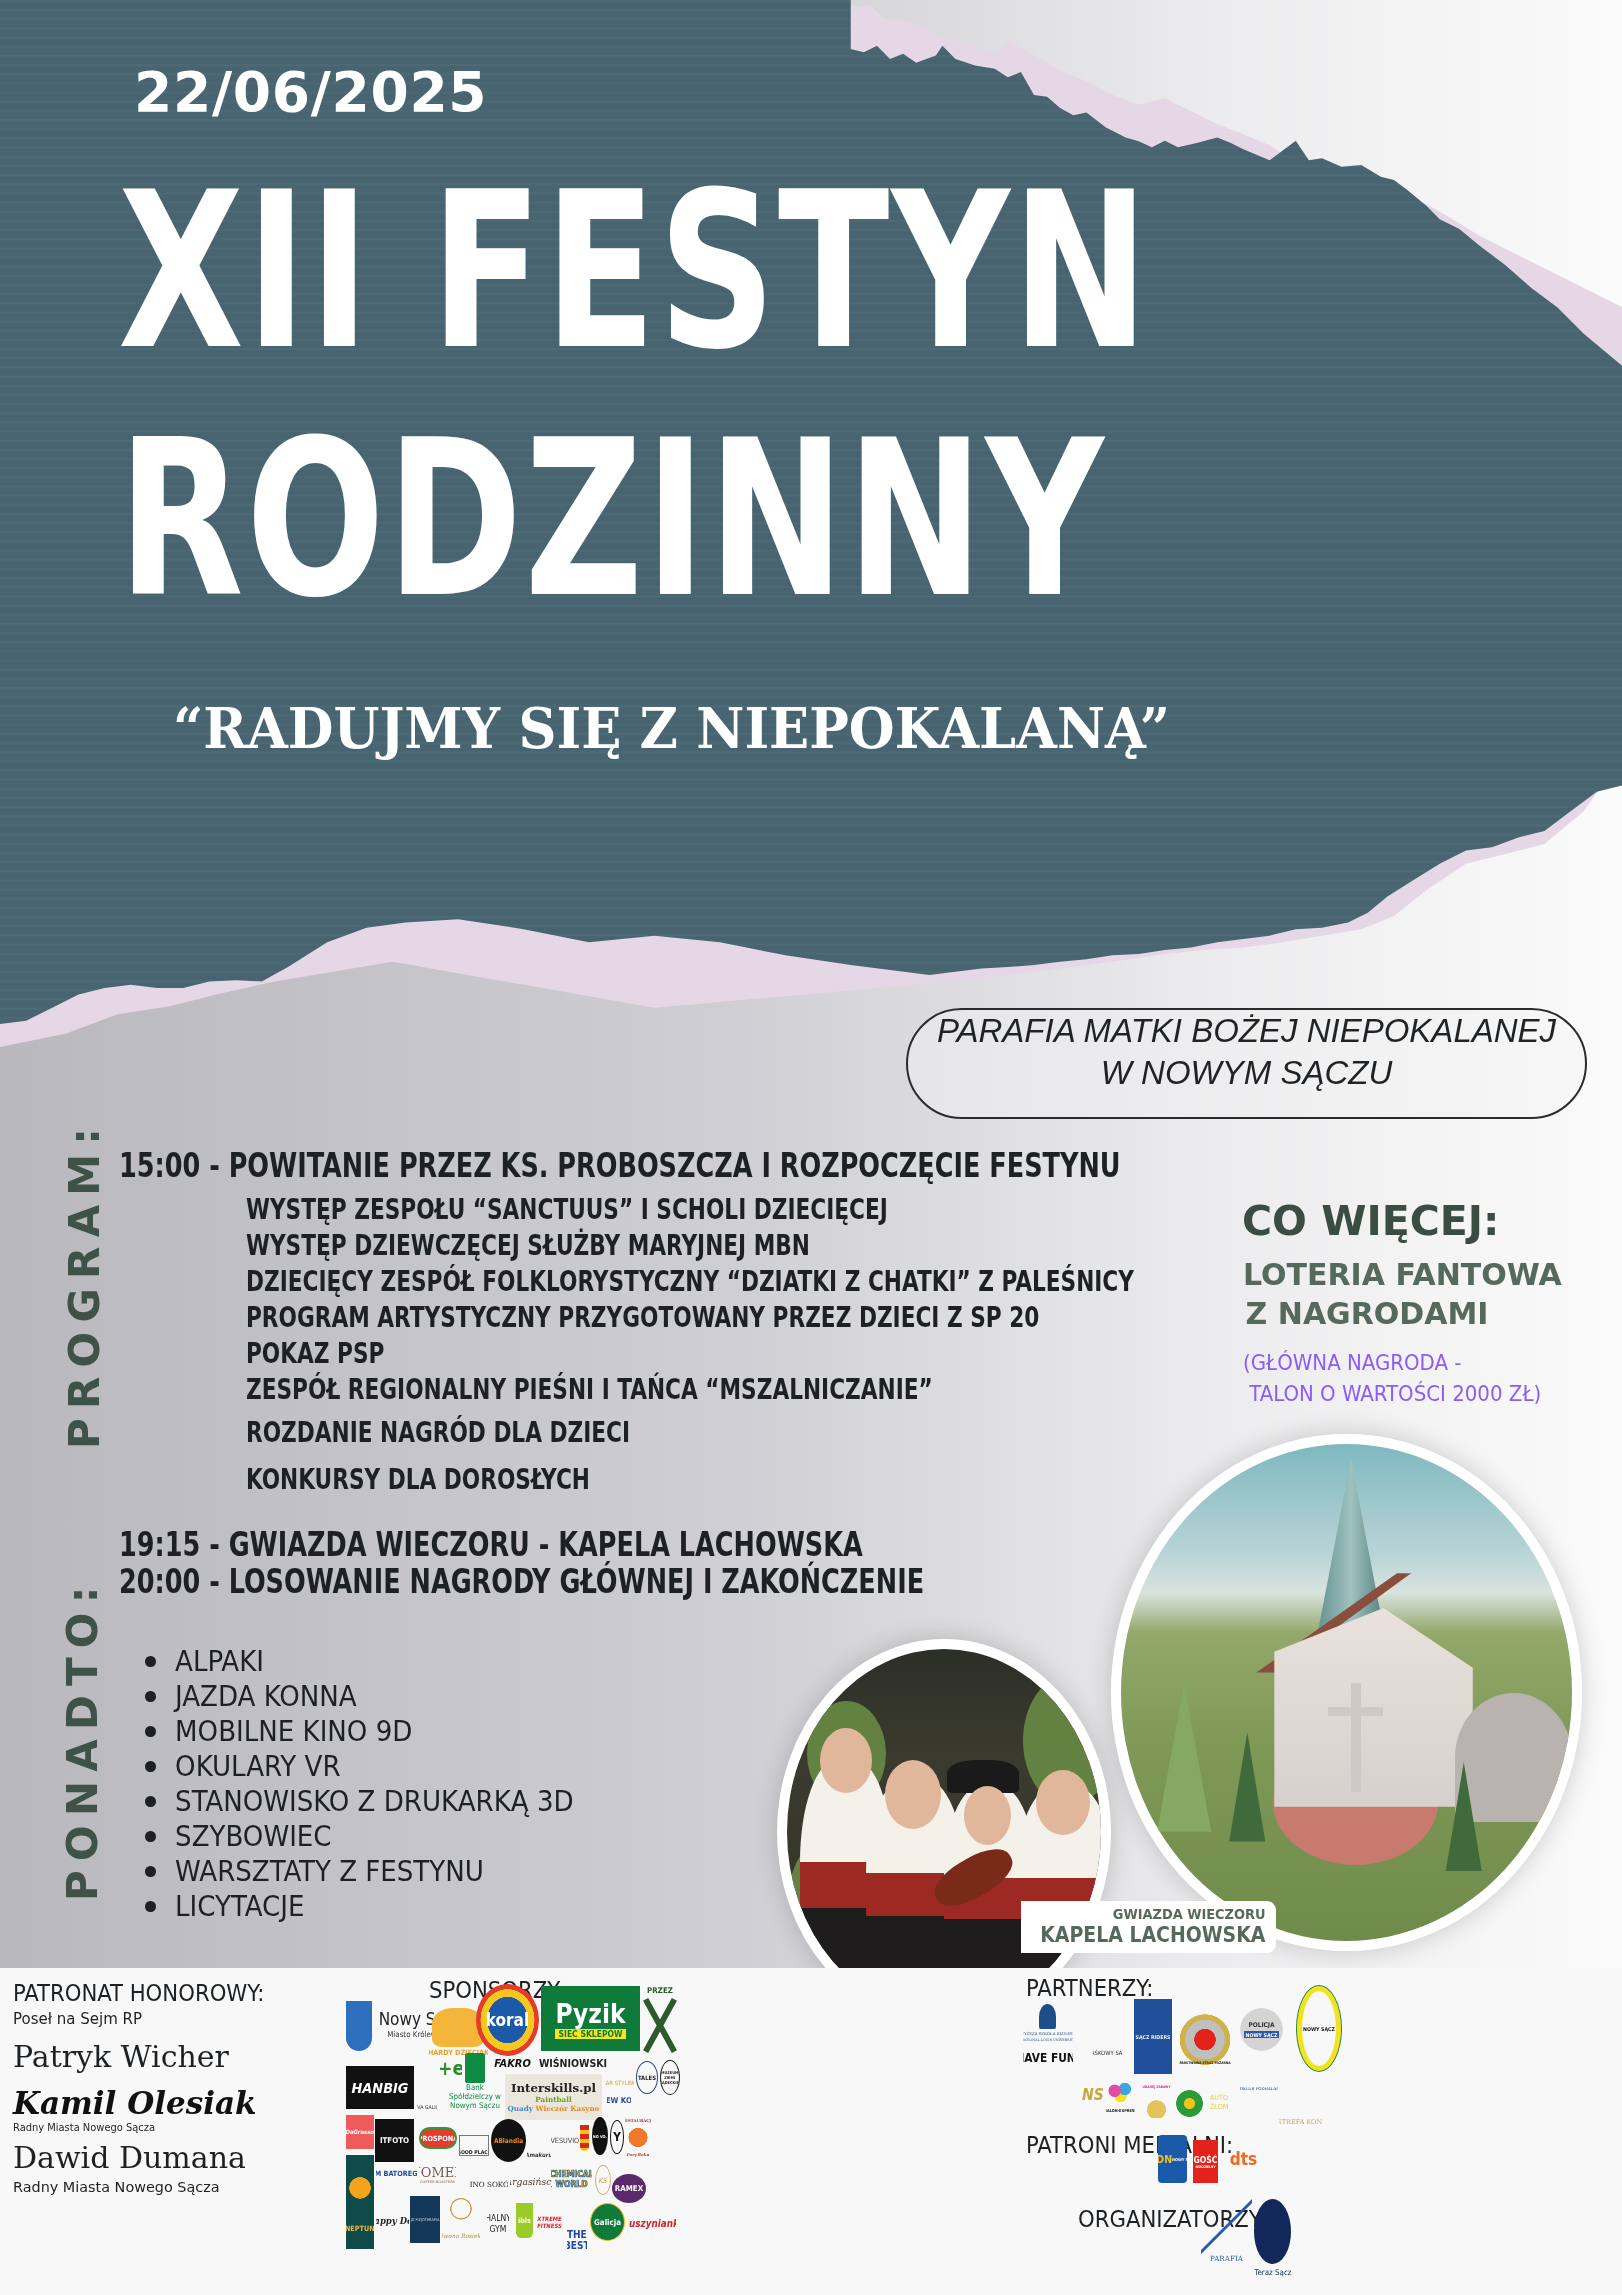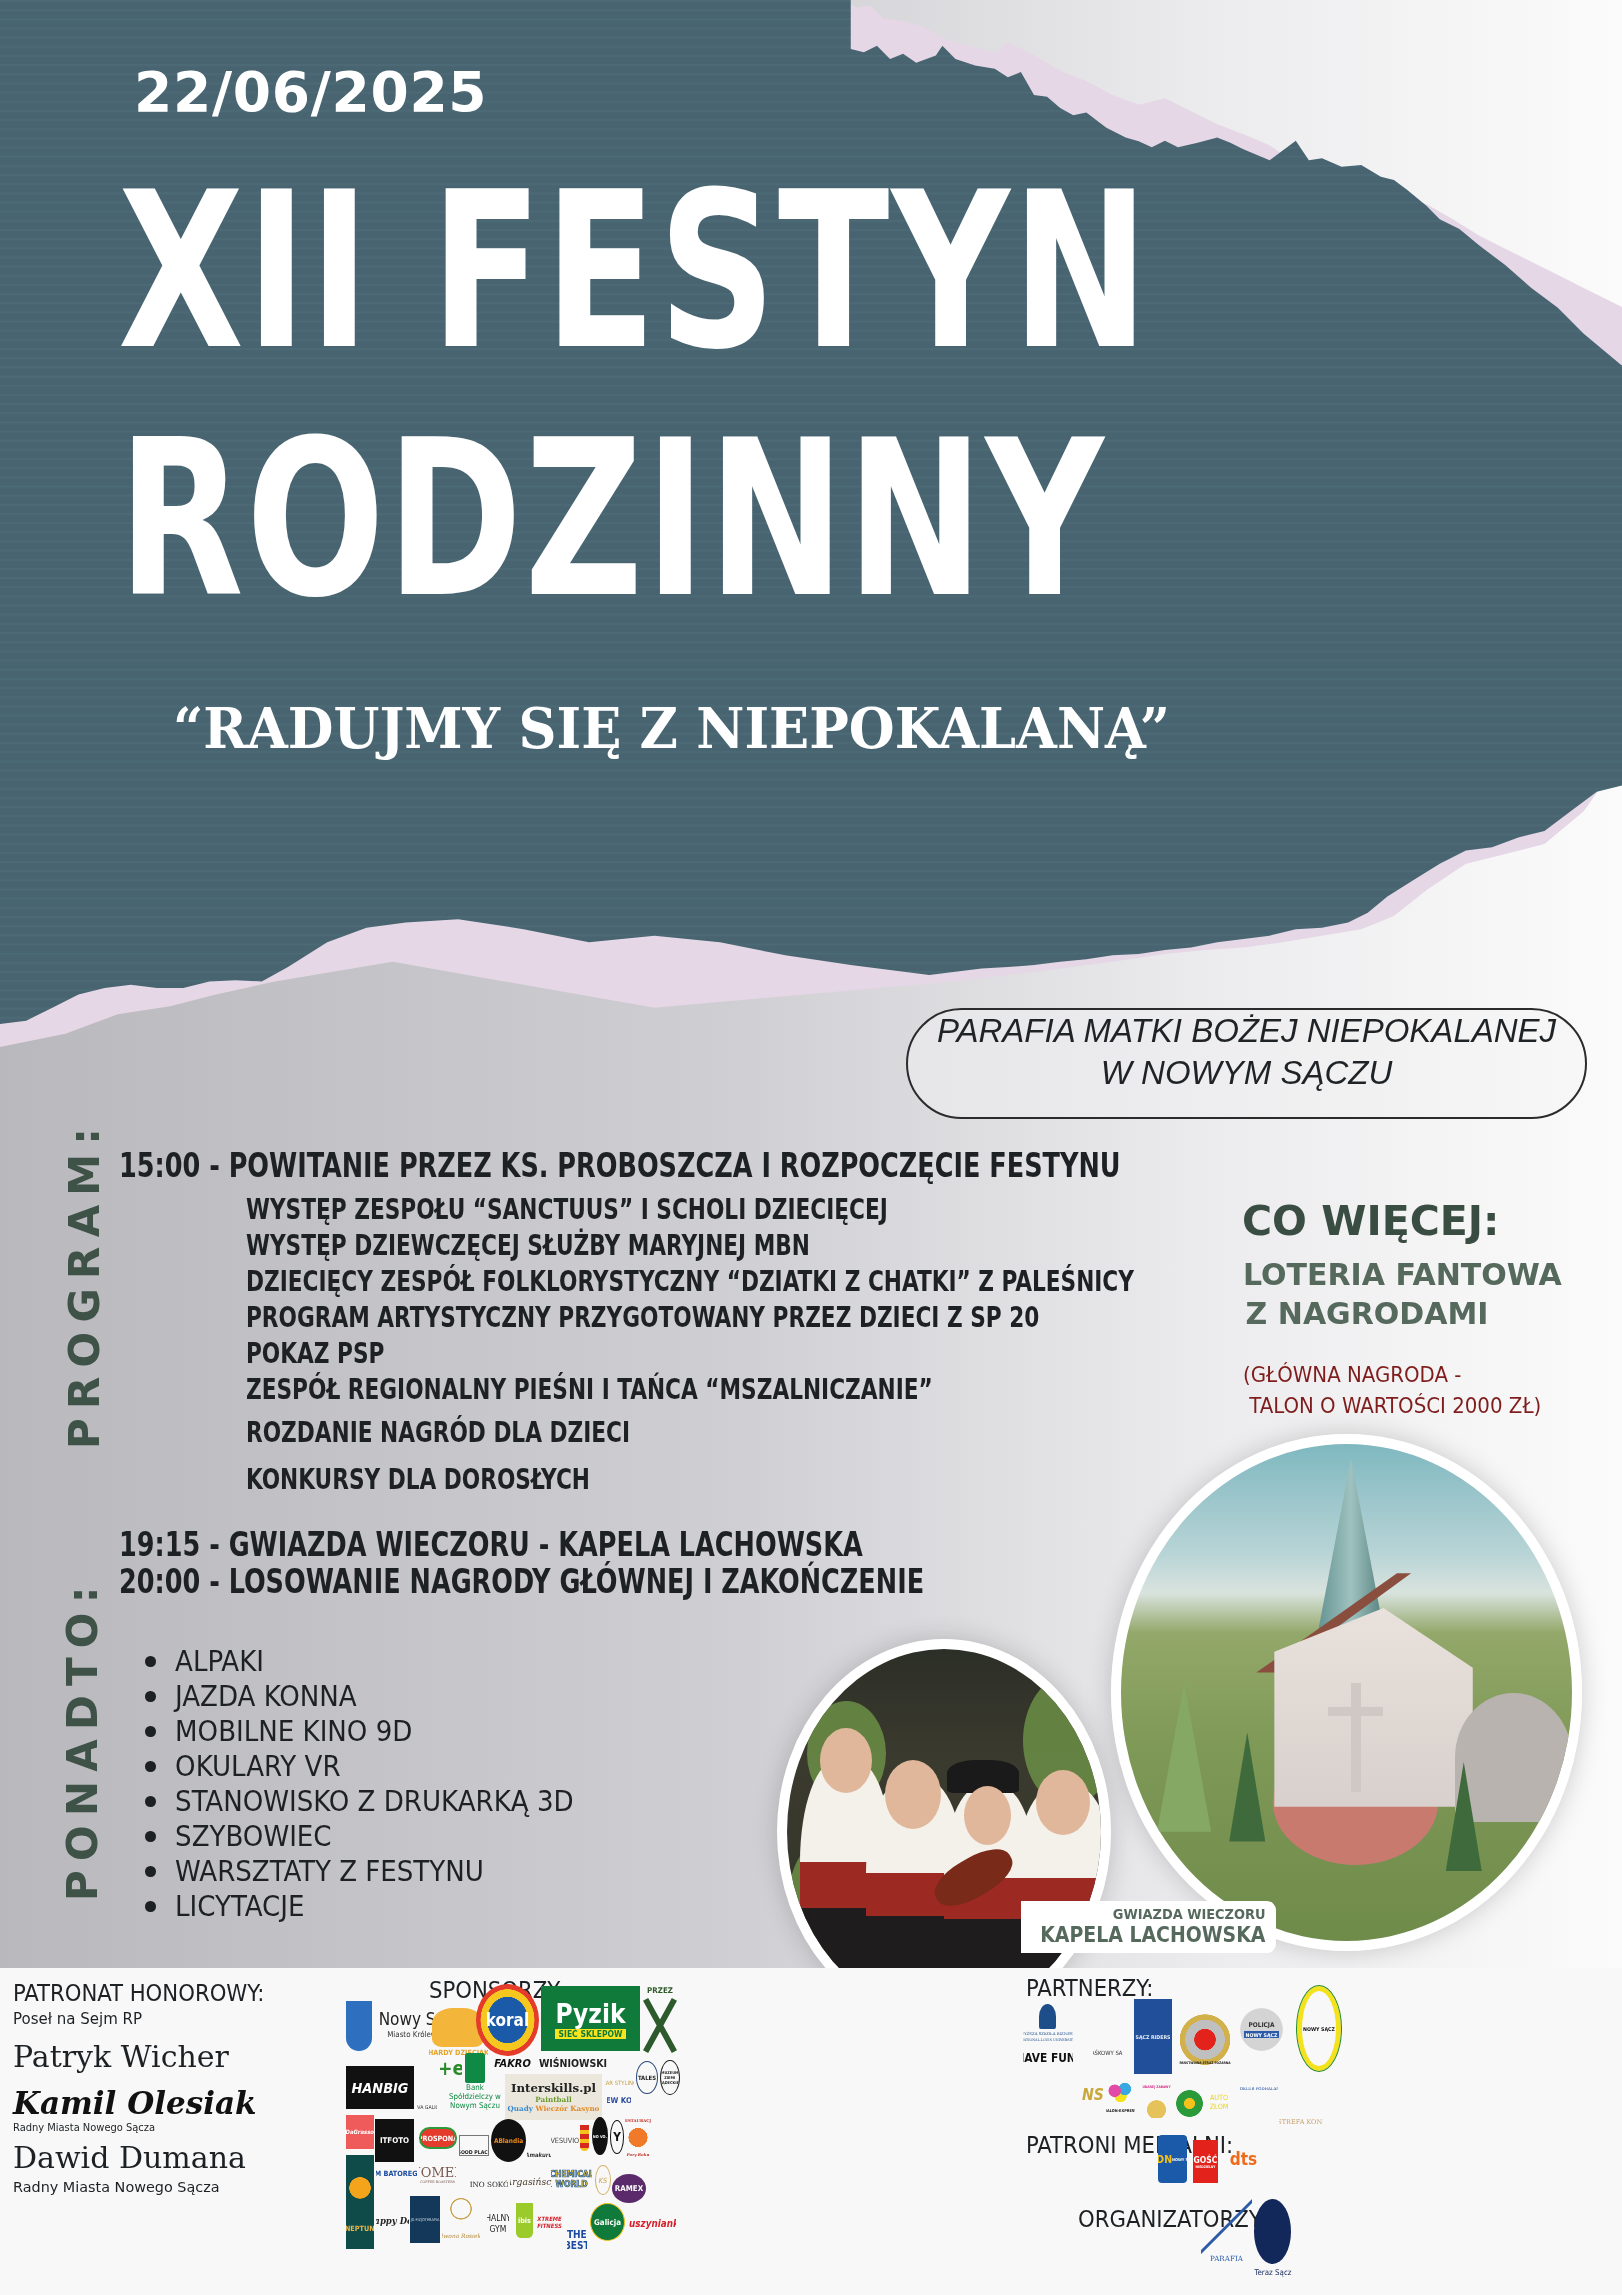--- a/index.html
+++ b/index.html
@@ -80,21 +80,21 @@
     font-size: 41px; color: #3a4d42; white-space: nowrap;
   }
   .more-sub {
     left: 1243px; top: 1255px;
     font-family: "DejaVu Sans", sans-serif; font-weight: bold;
     font-size: 30px; line-height: 39px; color: #56695d; white-space: nowrap;
   }
   .more-note {
     left: 1243px; top: 1347px;
     font-family: "DejaVu Sans Condensed", "DejaVu Sans", sans-serif;
-    font-size: 22px; line-height: 31px; color: #7f1d1d; white-space: nowrap; margin-top: 12px;
+    font-size: 22px; line-height: 31px; color: #8b5cf6; white-space: nowrap;
   }
 
   
   .extras { left: 145px; top: 1644px; }
   .extra-item {
     font-family: "DejaVu Sans Condensed", "DejaVu Sans", sans-serif;
     font-size: 29px; line-height: 35px; height: 35px; color: #1d2124; white-space: nowrap;
     display: flex; align-items: center;
   }
   .bullet { width: 10.5px; height: 10.5px; border-radius: 50%; background: #1d2124; margin-right: 19.6px; flex: none; }

